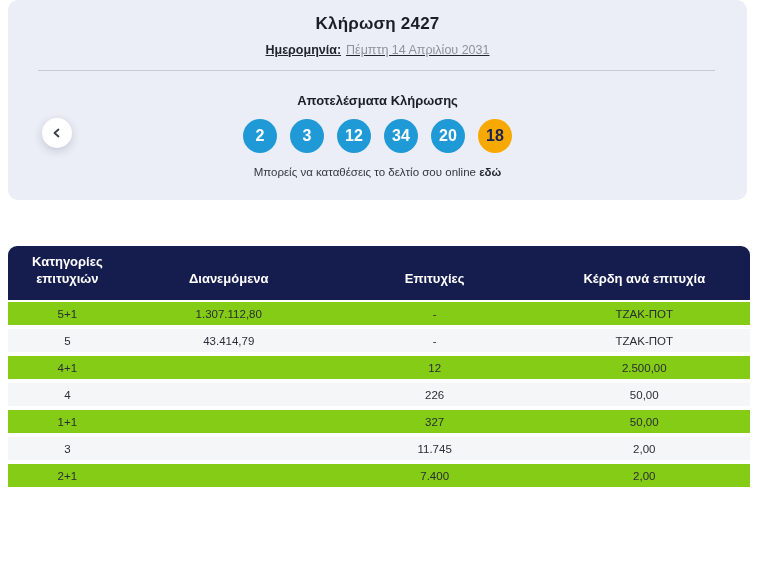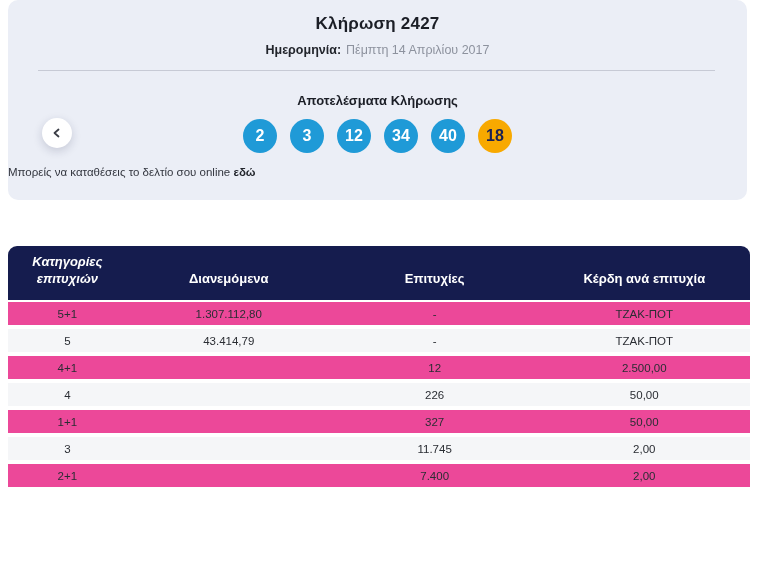--- a/index.html
+++ b/index.html
@@ -12,94 +12,94 @@
     background: #ebeef6; border-radius: 10px; overflow: hidden;
   }
   .draw-title {
     text-align: center; padding-top: 14px;
     font-size: 17px; font-weight: bold; color: #1b1e26; letter-spacing: 0.2px;
   }
   .draw-meta {
     margin-top: 9px; display: flex; justify-content: center; align-items: baseline; gap: 30px;
     font-size: 12.5px;
   }
-  .meta-pair { display: flex; gap: 5px; align-items: flex-start; }
+  .meta-pair { display: flex; gap: 5px; align-items: flex-start; text-decoration: underline; }
   .meta-label { font-weight: bold; color: #22252c; }
   .meta-value { color: #8d929e; }
   .divider {
     margin: 13px 32px 0 30px; height: 1px; background: #c7cad5;
   }
   .results-title {
     margin-top: 22px; text-align: center;
     font-size: 13px; font-weight: bold; color: #1b1e26;
   }
   .balls-row {
     margin-top: 11px; display: flex; justify-content: center; align-items: center; gap: 13px;
   }
   .ball {
     width: 34px; height: 34px; border-radius: 50%;
     background: #1f9ad7; color: #ffffff;
     font-size: 16px; font-weight: bold;
     display: flex; align-items: center; justify-content: center;
   }
   .ball.bonus { background: #f8a900; color: #1b2153; }
   .draw-note {
-    margin-top: 13px; 
+    margin-top: 13px; text-align: center;
     font-size: 11.5px; color: #33363f;
   }
   .note-link { font-weight: bold; color: #23262d; text-decoration: none; cursor: pointer; }
   .prev-button {
     position: absolute; left: 42px; top: 118px;
     width: 30px; height: 30px; border-radius: 50%;
     background: #ffffff; border: none; cursor: pointer;
     box-shadow: 0 3px 10px rgba(30, 35, 70, 0.18);
     display: flex; align-items: center; justify-content: center;
   }
 
   
   .table-wrap { position: absolute; top: 246px; left: 8px; width: 742px; }
   table { width: 100%; border-collapse: separate; border-spacing: 0; }
   thead th {
     background: #151c4e; color: #ffffff;
     height: 54px; vertical-align: bottom; padding-bottom: 12px;
     font-size: 13px; font-weight: bold; text-align: center; line-height: 1.35;
   }
-  thead th:first-child { border-top-left-radius: 9px; padding-left: 14px; padding-right: 14px; font-style: italic; }
+  thead th:first-child { border-top-left-radius: 9px; padding-left: 14px; padding-right: 14px; }
   thead th:last-child { border-top-right-radius: 9px; }
   tbody td {
     height: 27px; text-align: center; vertical-align: middle;
     font-size: 11.5px; color: #2a2d33;
     border-top: 2px solid #ffffff; border-bottom: 2px solid #ffffff;
-    background: #ec4899;
+    background: #84cc16;
   }
   tbody tr.striped td { background: #f5f6f8; }
 </style>
 </head>
 <body>
 
 <div class="draw-card">
   <div class="draw-title">Κλήρωση 2427</div>
 
   <div class="draw-meta">
     <span class="meta-pair">
       <span class="meta-label">Ημερομηνία:</span>
-      <span class="meta-value">Πέμπτη 14 Απριλίου 2017</span>
+      <span class="meta-value">Πέμπτη 14 Απριλίου 2031</span>
     </span>
   </div>
 
   <div class="divider"></div>
 
   <div class="results-title">Αποτελέσματα Κλήρωσης</div>
 
   <div class="balls-row">
       <div class="ball">2</div>
       <div class="ball">3</div>
       <div class="ball">12</div>
       <div class="ball">34</div>
-      <div class="ball">40</div>
+      <div class="ball">20</div>
       <div class="ball bonus">18</div>
     </div>
 
   <div class="draw-note">
     <span>Μπορείς να καταθέσεις το δελτίο σου online</span>
     <a class="note-link">εδώ</a>
   </div>
 </div>
 
 <button class="prev-button">

